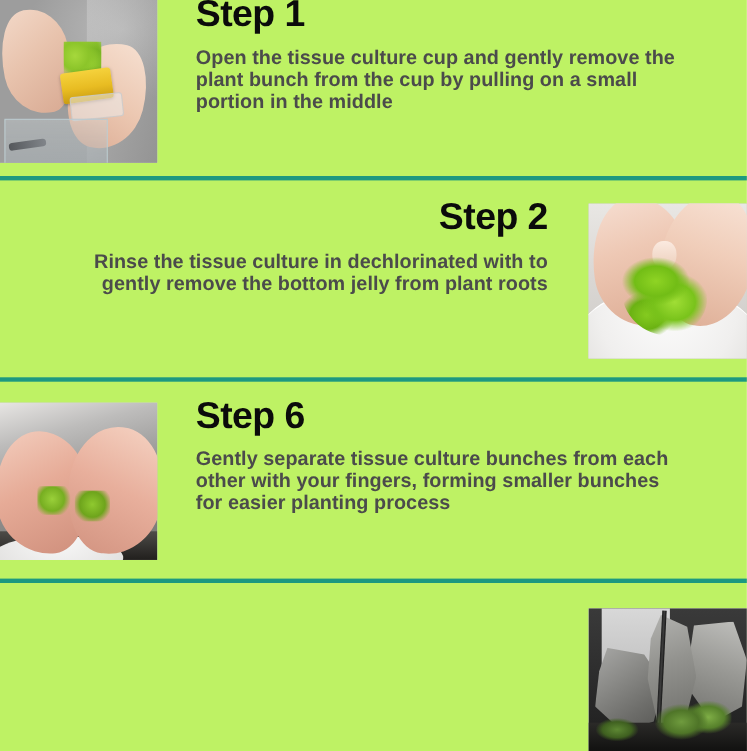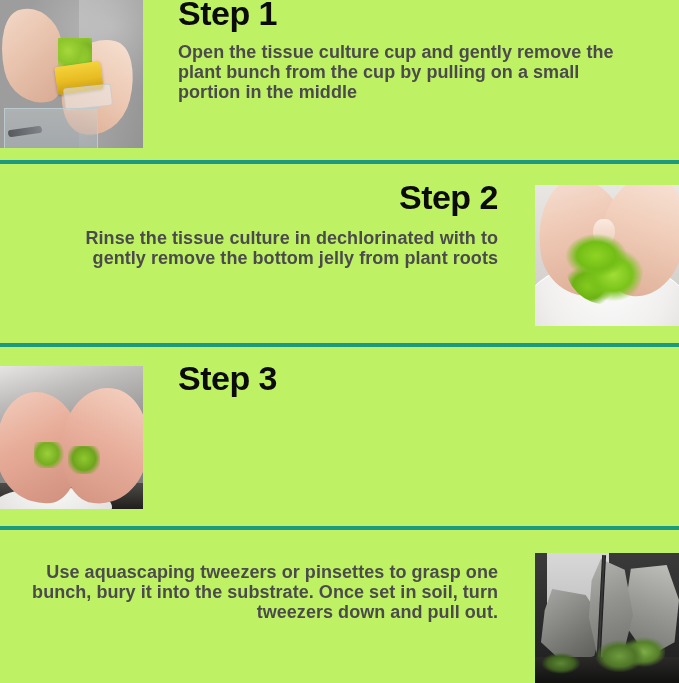--- a/index.html
+++ b/index.html
@@ -329,21 +329,22 @@
         <div class="p3-dark"></div>
         <div class="p3-plate"></div>
         <div class="p3-handL"></div>
         <div class="p3-handR"></div>
         <div class="p3-plant1"></div>
         <div class="p3-plant2"></div>
       </div>
     </div>
 
     <div class="text-left">
-      <div class="step-title">Step 3</div>
+      <div class="step-title">Step 6</div>
+      <div class="step-body">Gently separate tissue culture bunches from each other with your fingers, forming smaller bunches for easier planting process</div>
     </div>
 
   </div>
 
   <div class="divider"></div>
 
   <div class="step-row right-img2 r4">
 
     <div class="photo photo-step4">
       <div class="ph-inner">
@@ -353,18 +354,17 @@
         <div class="p4-rockC"></div>
         <div class="p4-rockB"></div>
         <div class="p4-tweezer"></div>
         <div class="p4-soil"></div>
         <div class="p4-moss"></div>
         <div class="p4-moss2"></div>
       </div>
     </div>
 
     <div class="text-right">
-      <div class="step-body">Use aquascaping tweezers or pinsettes to grasp one bunch, bury it into the substrate. Once set in soil, turn tweezers down and pull out.</div>
     </div>
 
   </div>
 
 </div>
 
 </body></html>

